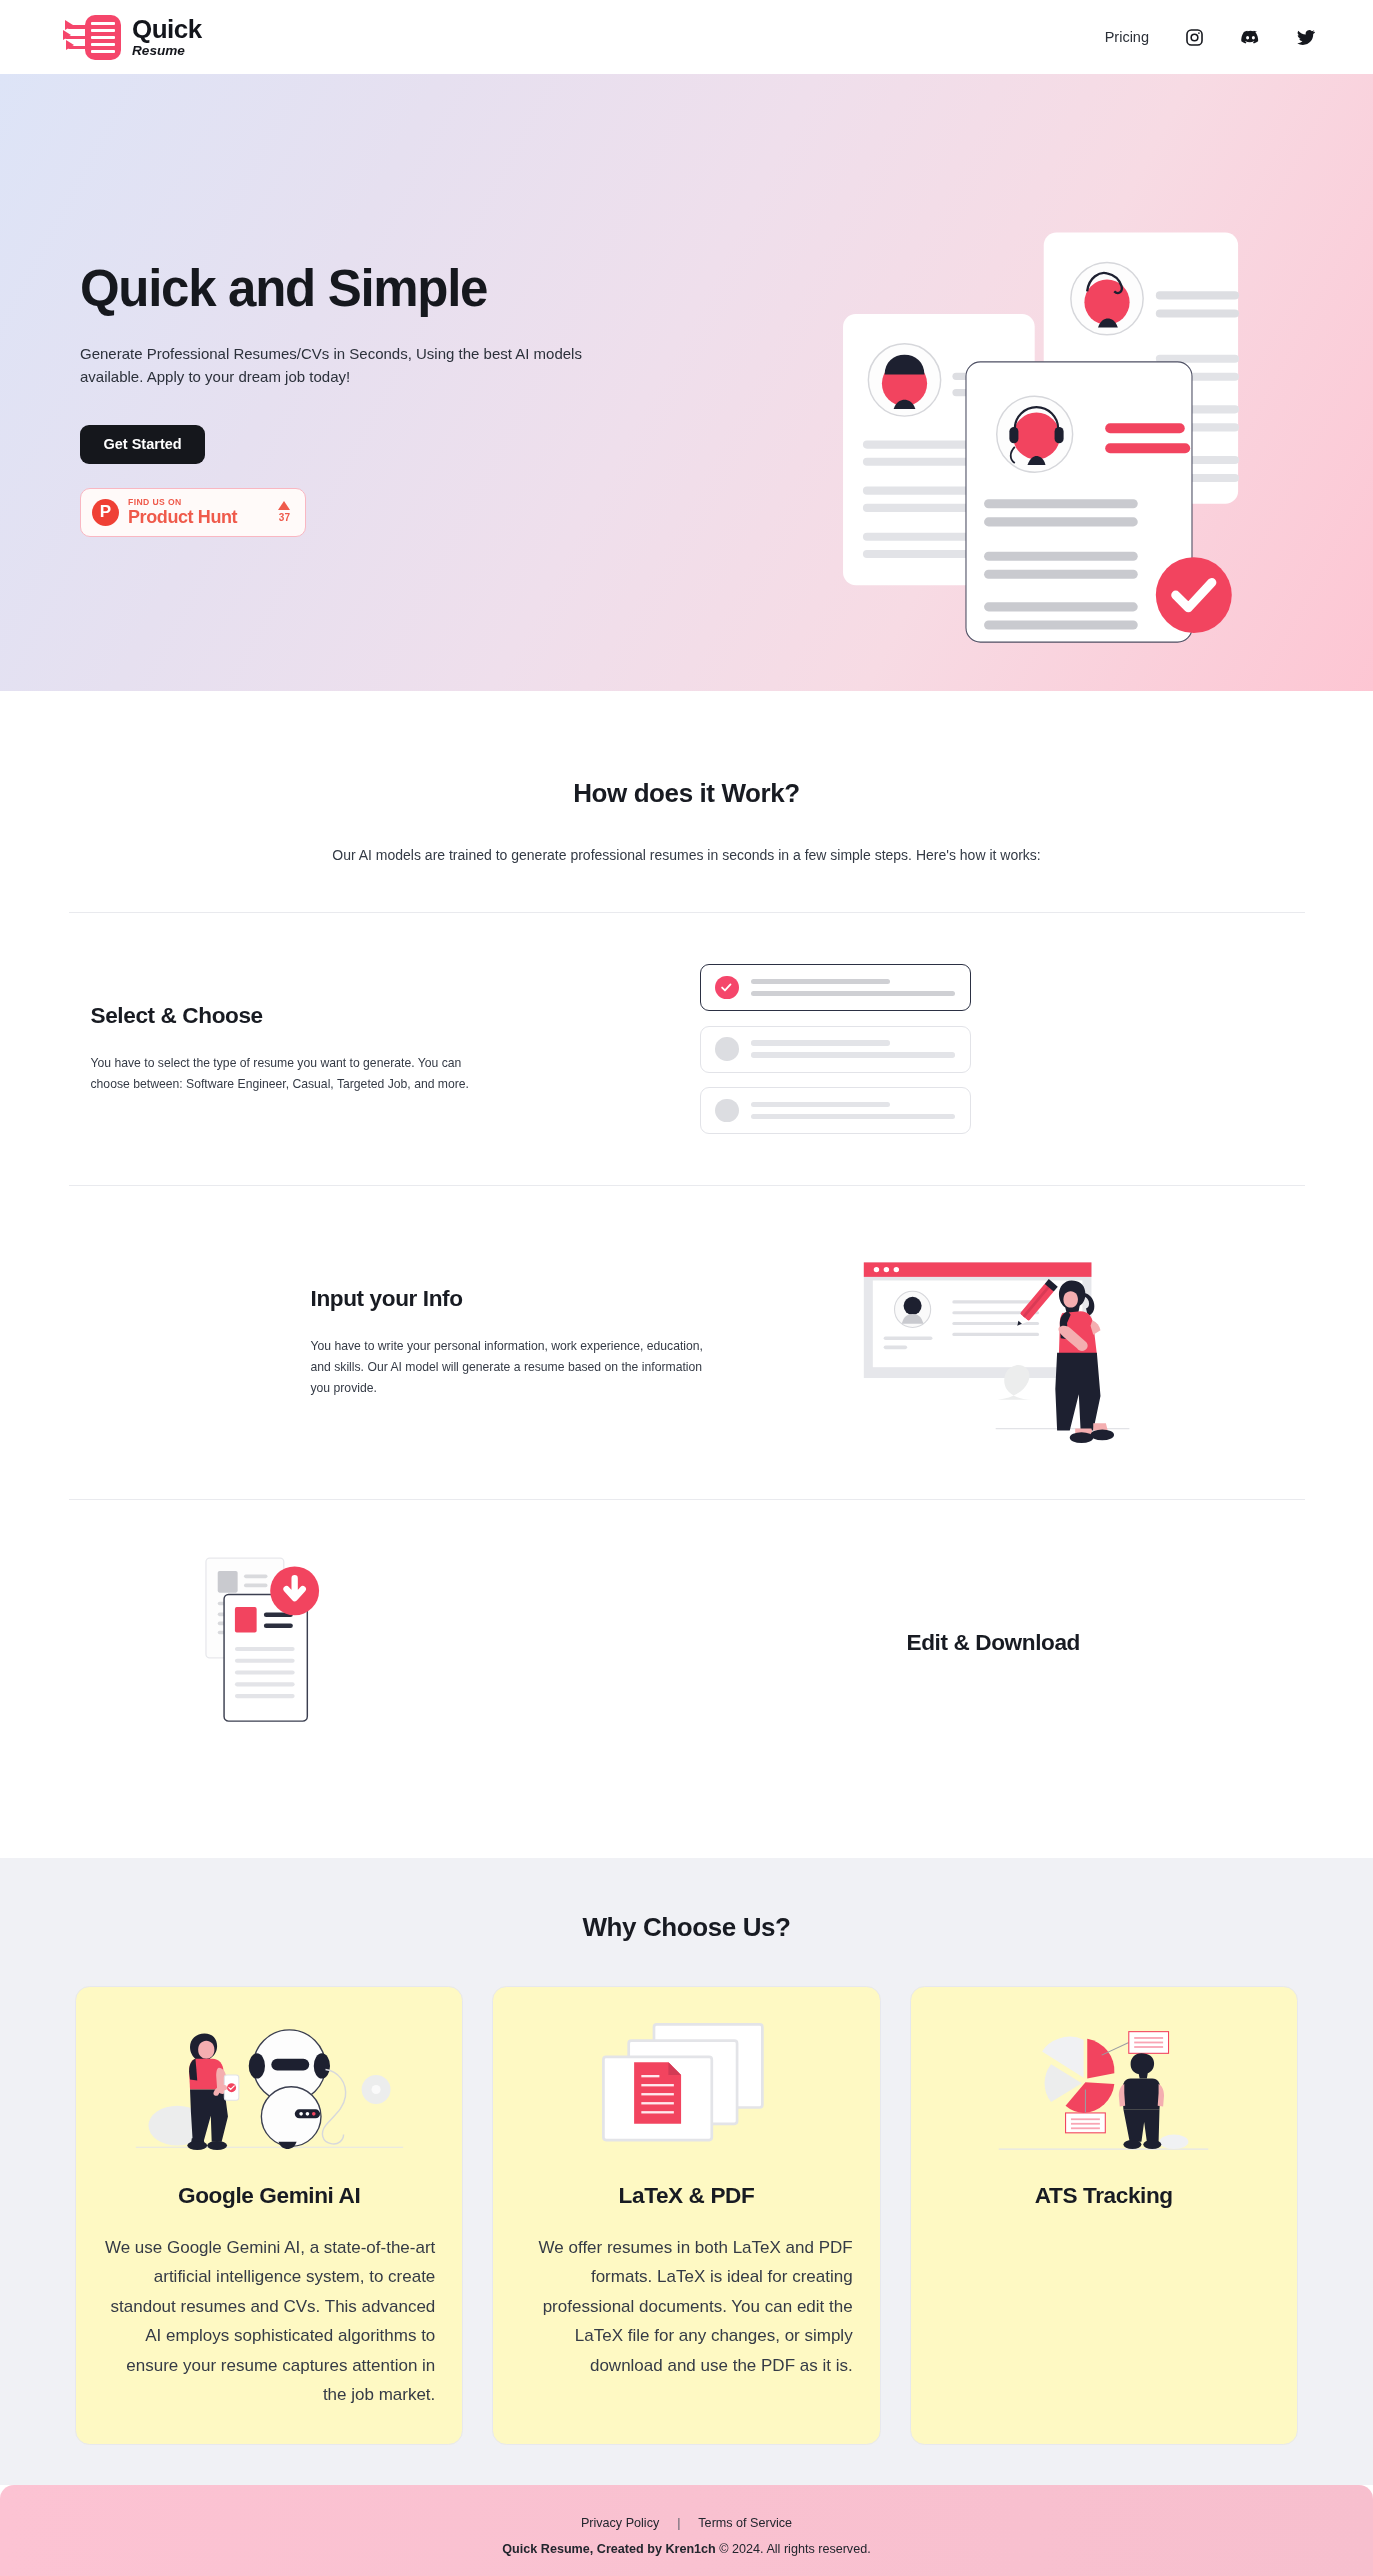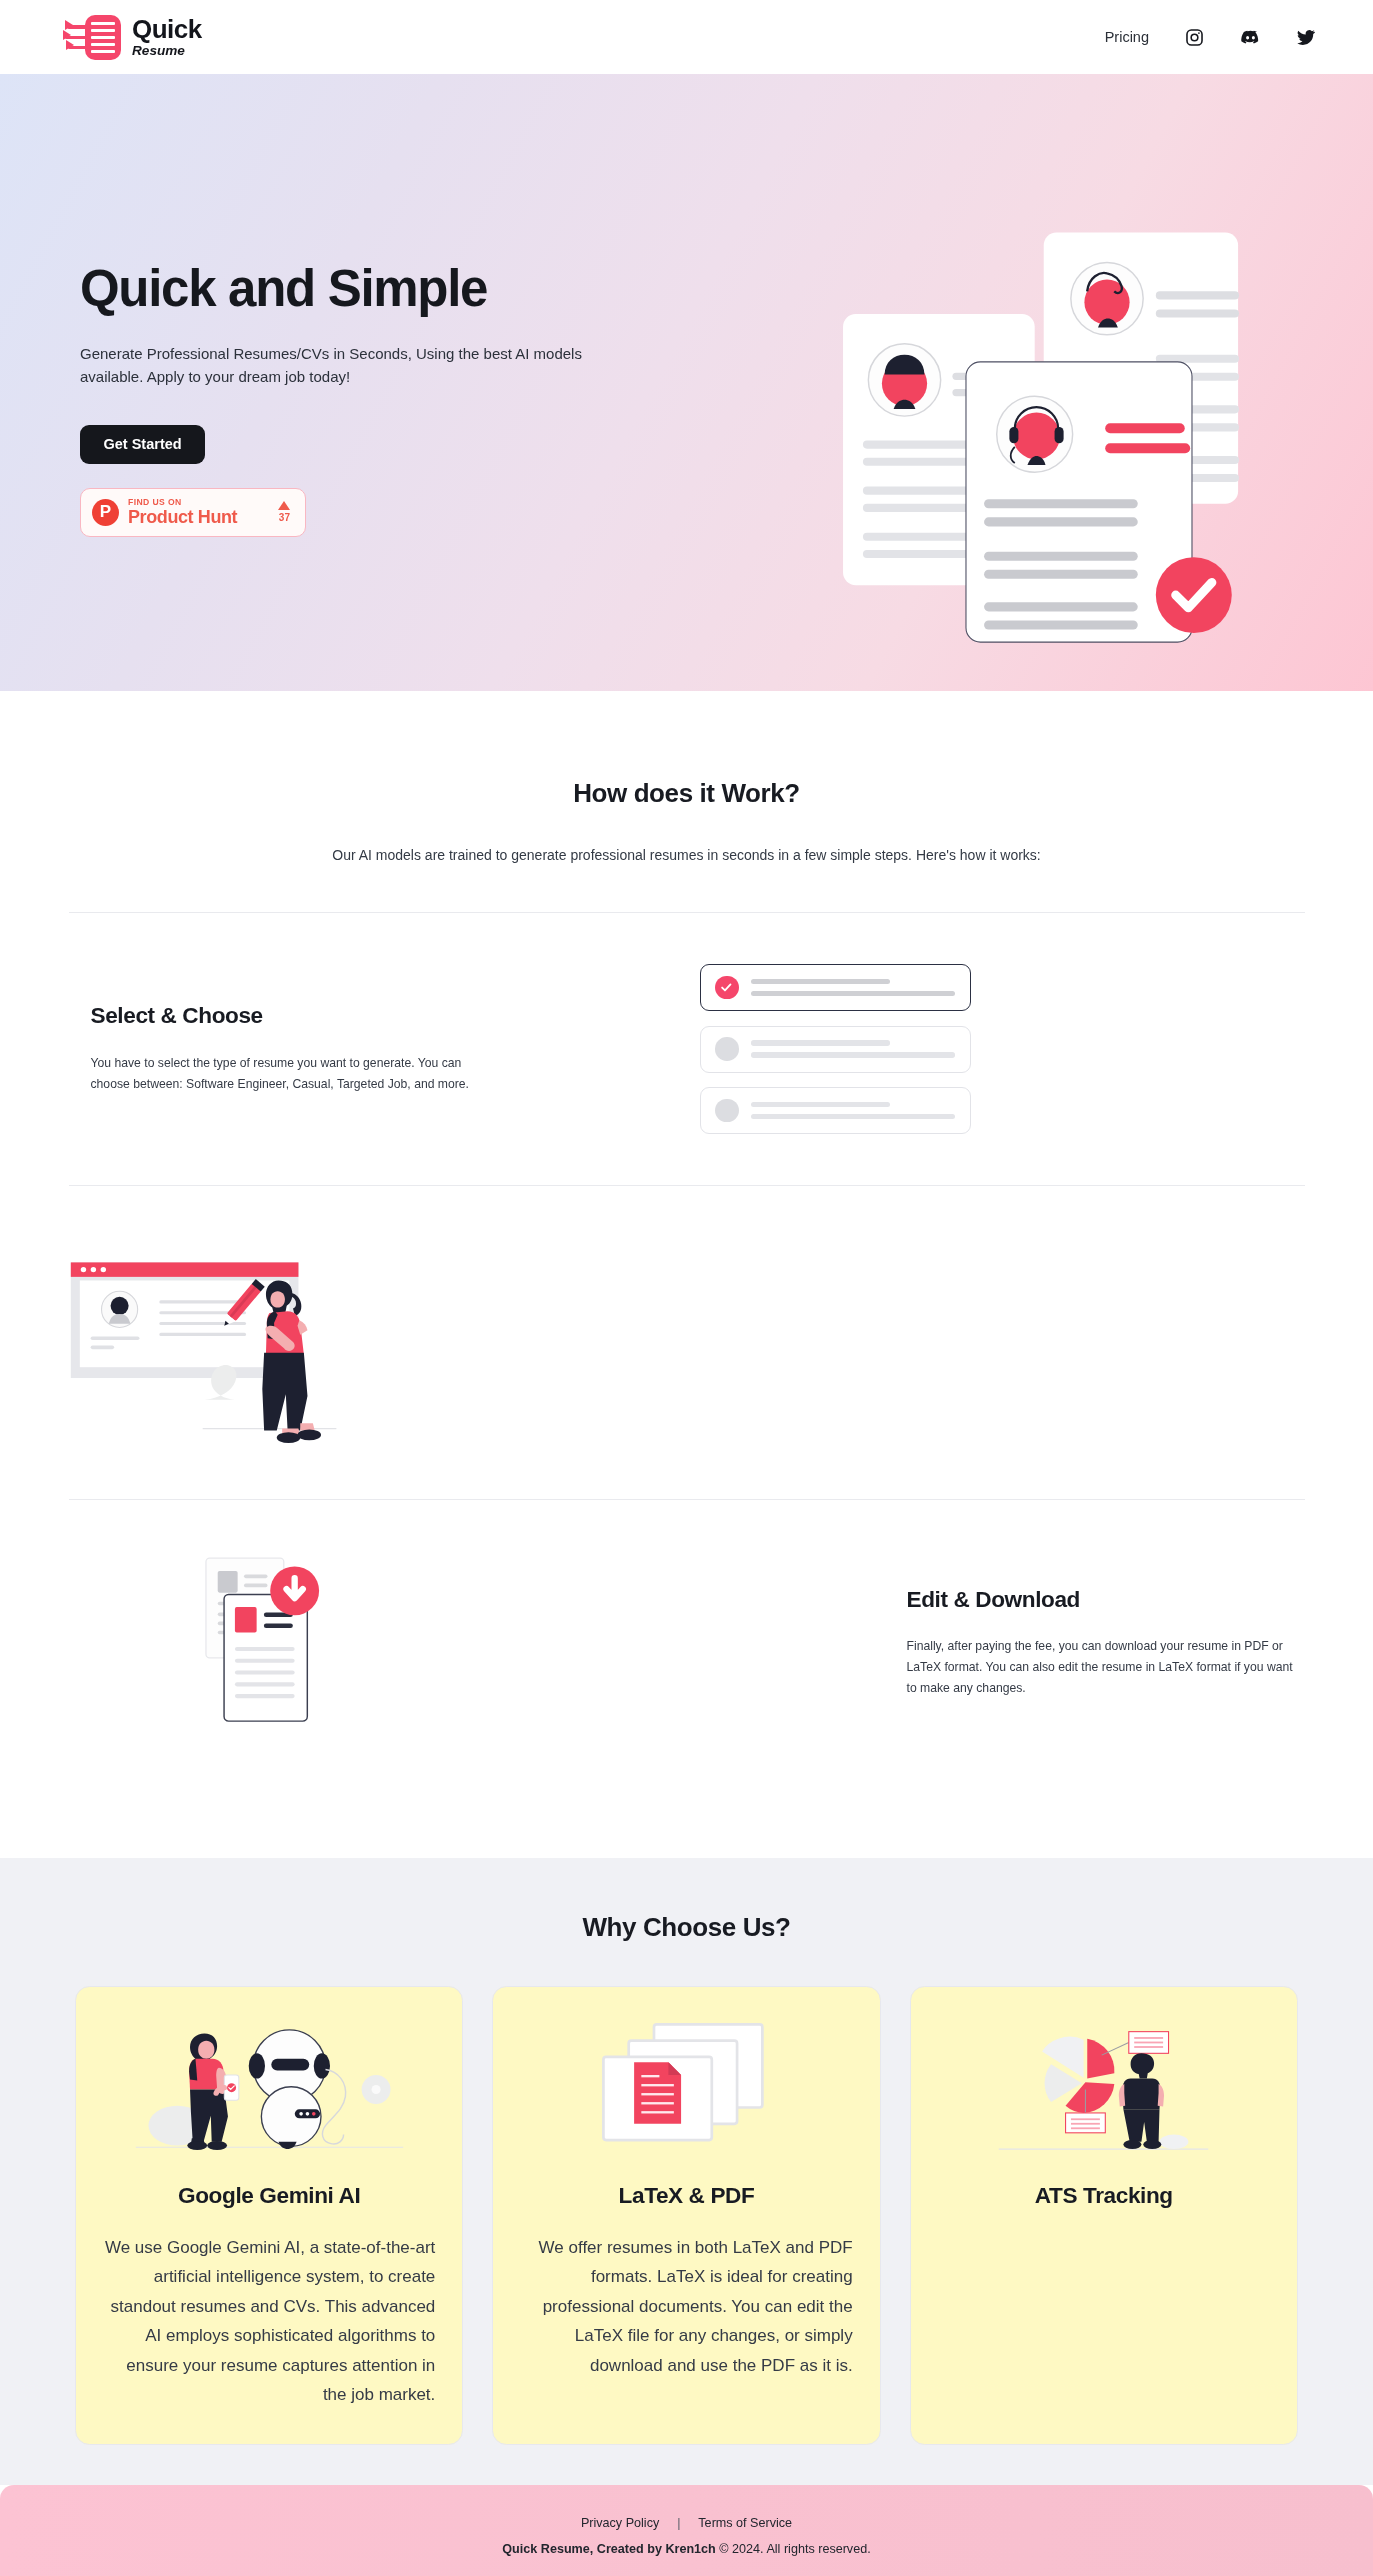--- a/index.html
+++ b/index.html
@@ -339,20 +339,24 @@
               <span class="choose-lines">
                   <span class="l1"></span>
                   <span class="l2"></span>
                 </span>
             </div>
           </div>
         </div>
       </div>
 
       <div class="step step-2">
+        <div class="step-text">
+          <h3 class="step-h">Input your Info</h3>
+          <p class="step-p">You have to write your personal information, work experience, education, and skills. Our AI model will generate a resume based on the information you provide.</p>
+        </div>
         <div class="step-art">
           <svg width="271" height="208" viewBox="0 0 300 230">
             <rect x="2" y="28" width="252" height="128" fill="#e6e7eb"></rect>
             <rect x="2" y="28" width="252" height="16" fill="#f2445f"></rect>
             <circle cx="16" cy="36" r="3" fill="#fff"></circle>
               <circle cx="27" cy="36" r="3" fill="#fff"></circle>
               <circle cx="38" cy="36" r="3" fill="#fff"></circle>
             <rect x="12" y="48" width="232" height="96" fill="#ffffff"></rect>
             <circle cx="56" cy="80" r="20" fill="#fafafa" stroke="#d6d7db" stroke-width="1.2"></circle>
             <circle cx="56" cy="76" r="10" fill="#1d2030"></circle>
@@ -388,21 +392,20 @@
               <ellipse cx="266" cy="219" rx="13" ry="6" fill="#1d2030"></ellipse>
               <path d="M218 100c4-3 10-2 14 2l16 14c3 3 2 7-1 9s-7 1-9-2l-14-12c-4-3-8-8-6-11z" fill="#f4aeb0"></path>
             </g>
           </svg>
         </div>
       </div>
 
       <div class="step step-3">
         <div class="step-text">
           <h3 class="step-h">Edit &amp; Download</h3>
-          <p class="step-p">Finally, after paying the fee, you can download your resume in PDF or LaTeX format. You can also edit the resume in LaTeX format if you want to make any changes.</p>
         </div>
         <div class="step-art">
           <svg width="145" height="181" viewBox="0 0 160 200">
             <rect x="12" y="8" width="86" height="110" rx="4" fill="#fdfdfd" stroke="#e7e8ec" stroke-width="1.4"></rect>
             <rect x="25" y="22" width="22" height="24" rx="2" fill="#c9cacf"></rect>
             <rect x="54" y="26" width="26" height="4" rx="2" fill="#d9dadd"></rect>
             <rect x="54" y="36" width="26" height="4" rx="2" fill="#d9dadd"></rect>
             <rect x="25" y="56" width="55" height="4" rx="2" fill="#d9dadd"></rect>
             <rect x="25" y="68" width="18" height="4" rx="2" fill="#d9dadd"></rect>
             <rect x="25" y="78" width="18" height="4" rx="2" fill="#d9dadd"></rect>

